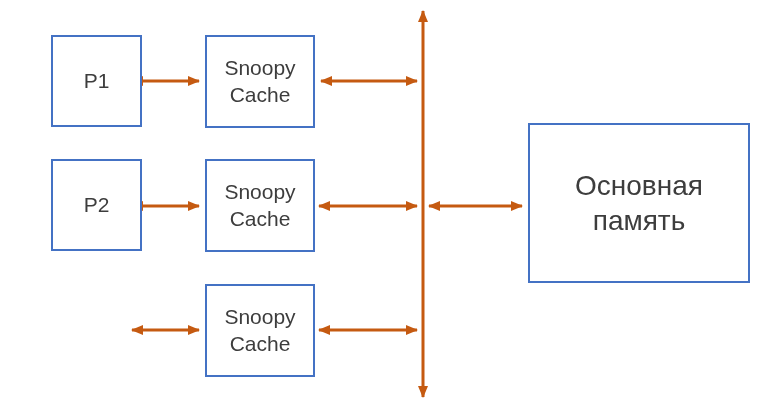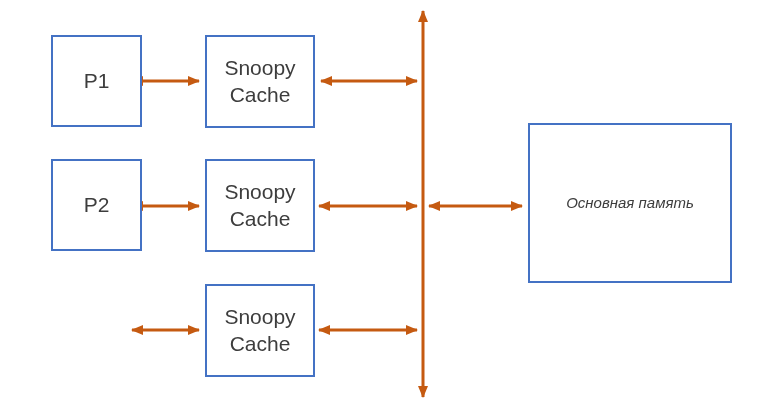--- a/index.html
+++ b/index.html
@@ -45,23 +45,22 @@
     font-size: 21px;
     line-height: 1.25;
   }
   .proc   { left: 51px;  width: 91px;  height: 92px; }
   .cache  { left: 205px; width: 110px; height: 93px; padding: 6px 14px; }
   .row1   { top: 35px; }
   .row2   { top: 159px; }
   .row3   { top: 284px; }
   .memory {
     left: 528px; top: 123px;
-    width: 204px; height: 160px;
-    font-size: 15px;
-    font-style: italic;
+    width: 222px; height: 160px;
+    font-size: 28px;
   }
 </style>
 </head>
 <body>
 
 <div class="canvas">
 
   <svg class="arrow-layer" viewBox="0 0 760 408" xmlns="http://www.w3.org/2000/svg">
     <defs>
       <marker id="ah" markerUnits="userSpaceOnUse" markerWidth="14" markerHeight="12" refX="11" refY="5" orient="auto-start-reverse">

